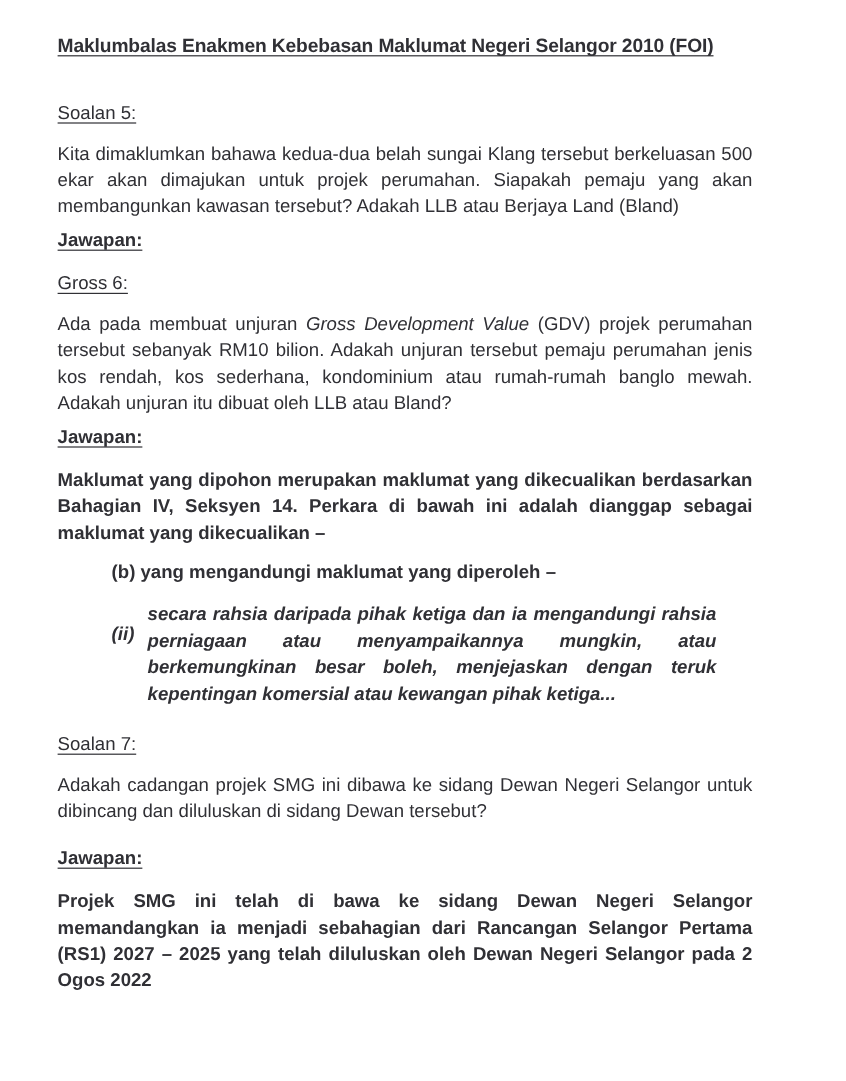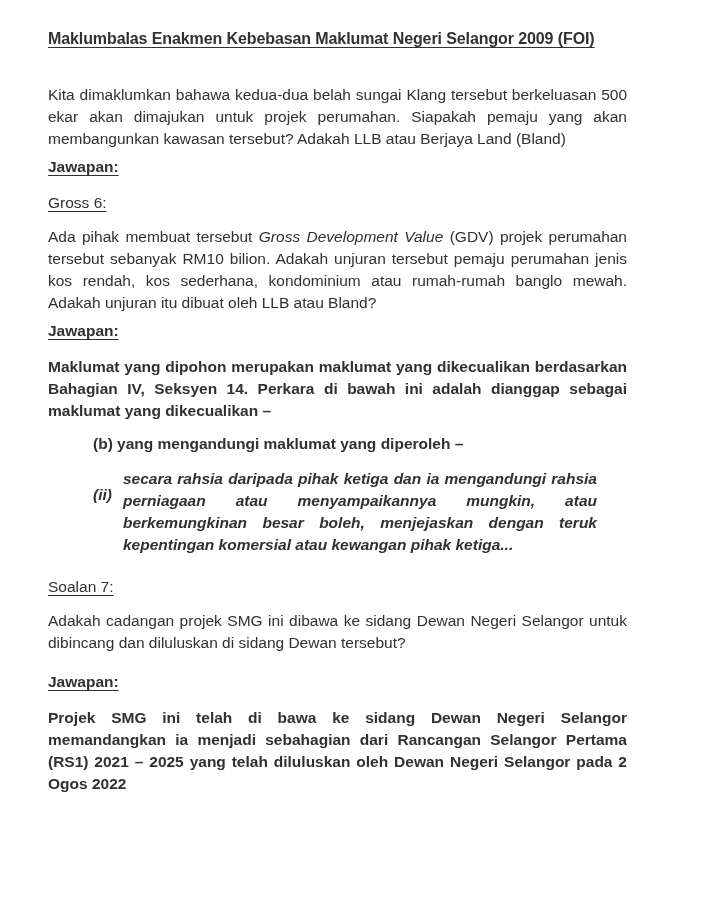--- a/index.html
+++ b/index.html
@@ -65,43 +65,44 @@
     left: 45px;
     top: 16px;
   }
   .italic { font-style: italic; }
 </style>
 </head>
 <body>
 
 <div class="page">
 
-  <div class="doc-title">Maklumbalas Enakmen Kebebasan Maklumat Negeri Selangor 2009 (FOI)</div>
+  <div class="doc-title">Maklumbalas Enakmen Kebebasan Maklumat Negeri Selangor 2010 (FOI)</div>
 
+  <div class="q-heading">Soalan 5:</div>
 
   <p class="para mb14" style="margin-bottom:6px;">Kita dimaklumkan bahawa kedua-dua belah sungai Klang tersebut berkeluasan 500 ekar akan dimajukan untuk projek perumahan. Siapakah pemaju yang akan membangunkan kawasan tersebut? Adakah LLB atau Berjaya Land (Bland)</p>
 
   <div class="answer-heading">Jawapan:</div>
 
 
   <div class="q-heading">Gross 6:</div>
 
-  <p class="para gap-small"><span>Ada pihak membuat tersebut </span><span class="italic">Gross Development Value</span><span> (GDV) projek perumahan tersebut sebanyak RM10 bilion. Adakah unjuran tersebut pemaju perumahan jenis kos rendah, kos sederhana, kondominium atau rumah-rumah banglo mewah. Adakah unjuran itu dibuat oleh LLB atau Bland?</span></p>
+  <p class="para gap-small"><span>Ada pada membuat unjuran </span><span class="italic">Gross Development Value</span><span> (GDV) projek perumahan tersebut sebanyak RM10 bilion. Adakah unjuran tersebut pemaju perumahan jenis kos rendah, kos sederhana, kondominium atau rumah-rumah banglo mewah. Adakah unjuran itu dibuat oleh LLB atau Bland?</span></p>
 
   <div class="answer-heading">Jawapan:</div>
 
   <p class="para bold mb11">Maklumat yang dipohon merupakan maklumat yang dikecualikan berdasarkan Bahagian IV, Seksyen 14. Perkara di bawah ini adalah dianggap sebagai maklumat yang dikecualikan –</p>
 
   <div class="clause-b">(b) yang mengandungi maklumat yang diperoleh –</div>
 
   <div class="clause-ii">
     <span class="marker">(ii)</span><span>secara rahsia daripada pihak ketiga dan ia mengandungi rahsia perniagaan atau menyampaikannya mungkin, atau berkemungkinan besar boleh, menjejaskan dengan teruk kepentingan komersial atau kewangan pihak ketiga...</span>
   </div>
 
   <div class="q-heading">Soalan 7:</div>
 
   <p class="para mb9">Adakah cadangan projek SMG ini dibawa ke sidang Dewan Negeri Selangor untuk dibincang dan diluluskan di sidang Dewan tersebut?</p>
 
   <div class="answer-heading">Jawapan:</div>
 
-  <p class="para bold">Projek SMG ini telah di bawa ke sidang Dewan Negeri Selangor memandangkan ia menjadi sebahagian dari Rancangan Selangor Pertama (RS1) 2021 – 2025 yang telah diluluskan oleh Dewan Negeri Selangor pada 2 Ogos 2022</p>
+  <p class="para bold">Projek SMG ini telah di bawa ke sidang Dewan Negeri Selangor memandangkan ia menjadi sebahagian dari Rancangan Selangor Pertama (RS1) 2027 – 2025 yang telah diluluskan oleh Dewan Negeri Selangor pada 2 Ogos 2022</p>
 
 </div>
 
 </body></html>

